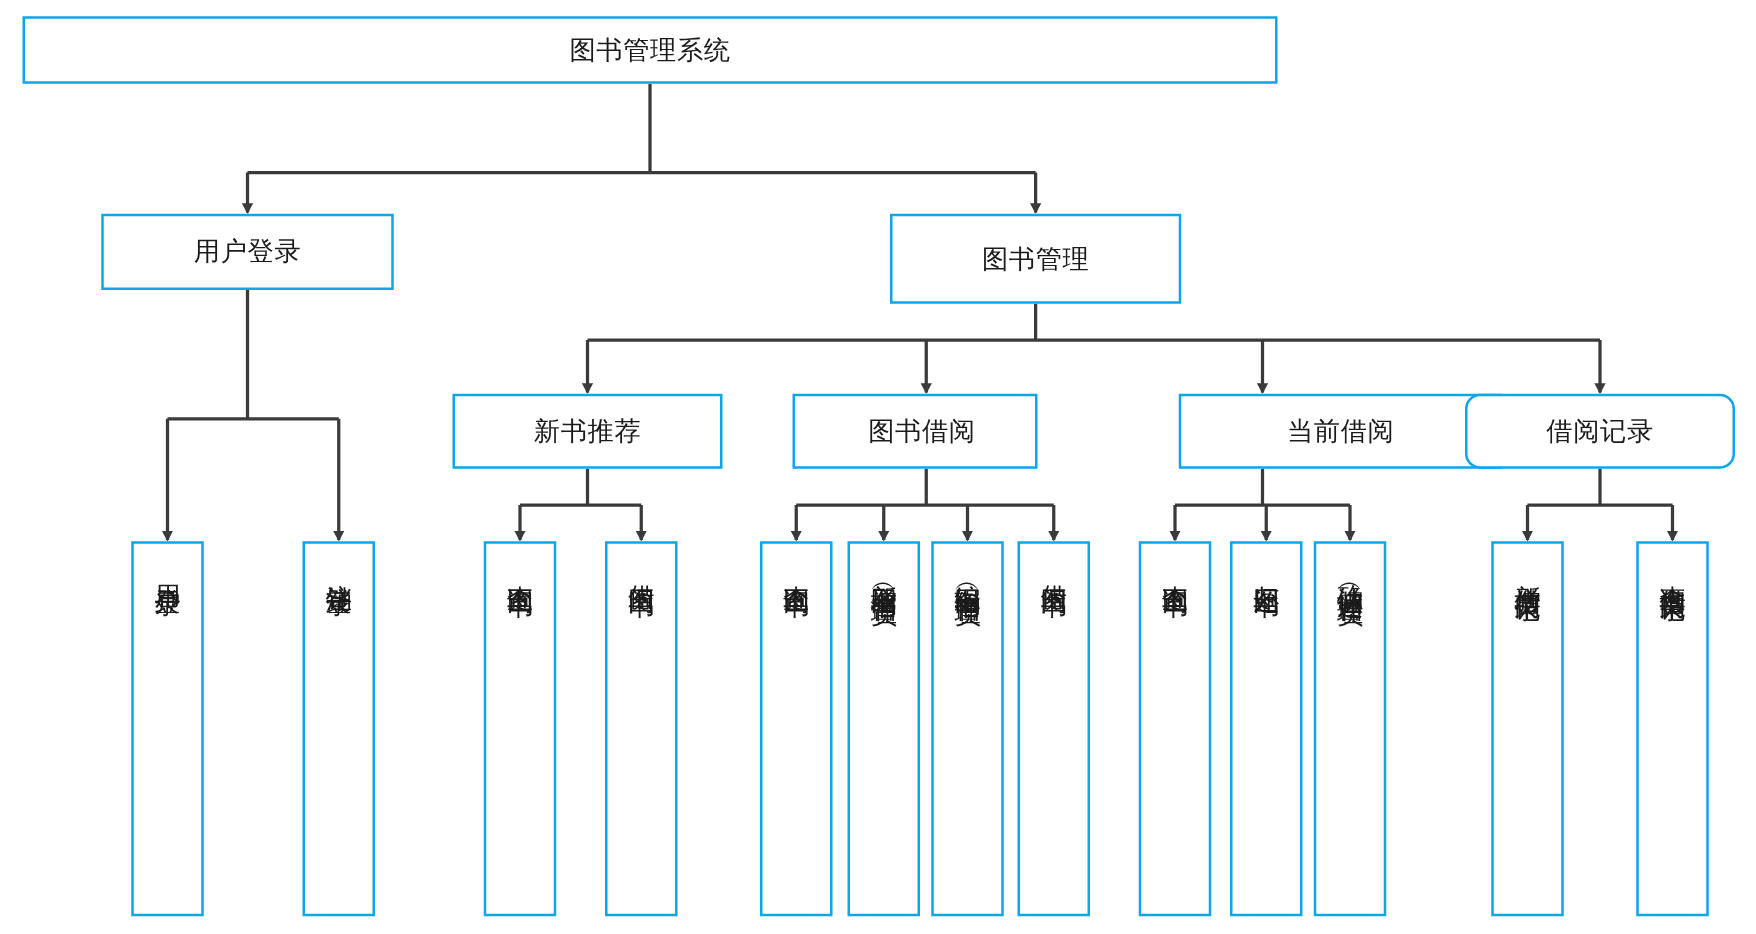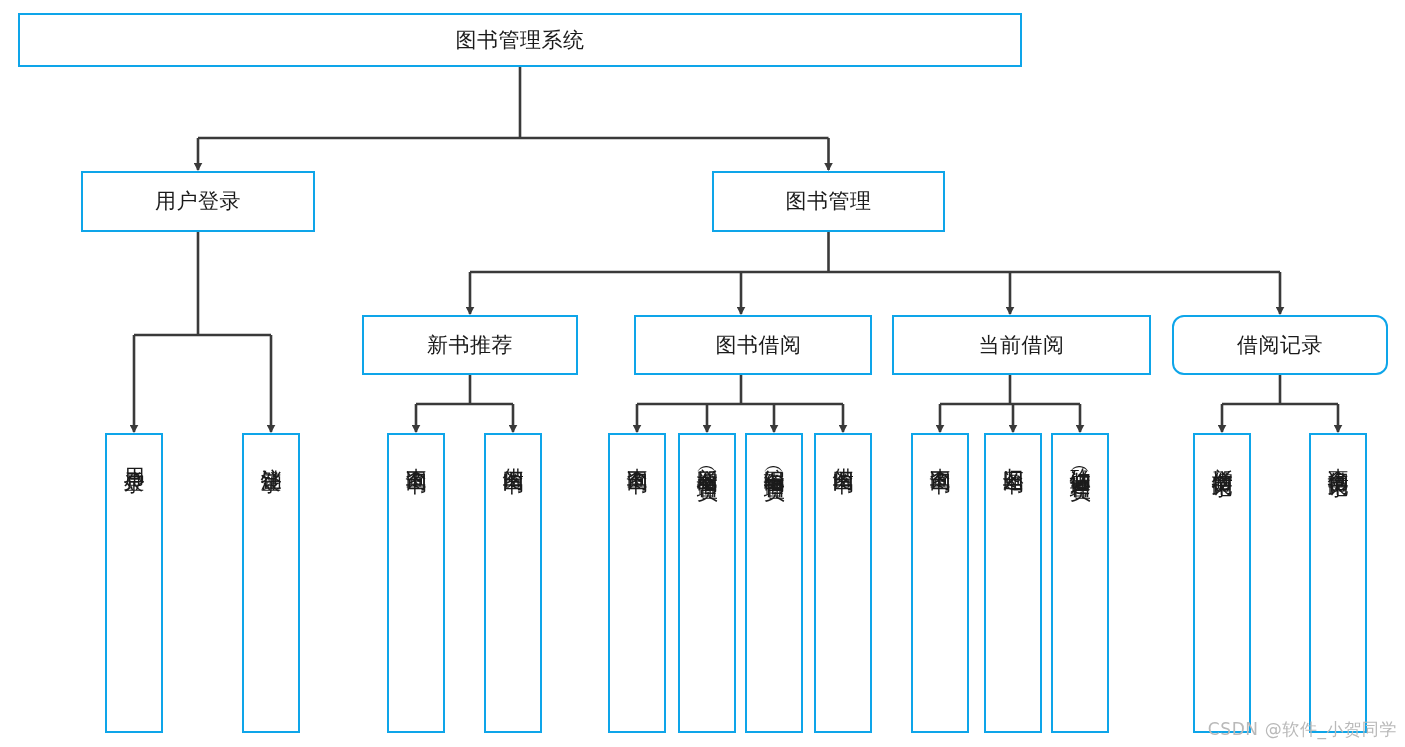--- a/index.html
+++ b/index.html
@@ -116,30 +116,30 @@
       </g>
   </svg>
 
   <div id="node-layer">
       <div class="node" style="left: 18px; top: 13px; width: 1004px; height: 54px;">
         <span class="node-label">图书管理系统</span>
       </div>
       <div class="node" style="left: 81px; top: 171px; width: 234px; height: 61px;">
         <span class="node-label">用户登录</span>
       </div>
-      <div class="node" style="left: 712px; top: 171px; width: 233px; height: 61px;">
+      <div class="node" style="left: 712px; top: 171px; width: 233px; height: 72px;">
         <span class="node-label">图书管理</span>
       </div>
       <div class="node" style="left: 362px; top: 315px; width: 216px; height: 60px;">
         <span class="node-label">新书推荐</span>
       </div>
-      <div class="node" style="left: 634px; top: 315px; width: 238px; height: 60px; padding-left: 11px;">
+      <div class="node" style="left: 634px; top: 315px; width: 196px; height: 60px; padding-left: 11px;">
         <span class="node-label">图书借阅</span>
       </div>
-      <div class="node" style="left: 892px; top: 315px; width: 259px; height: 60px;">
+      <div class="node" style="left: 943px; top: 315px; width: 259px; height: 60px;">
         <span class="node-label">当前借阅</span>
       </div>
       <div class="node" style="left: 1172px; top: 315px; width: 216px; height: 60px; border-radius: 12px;">
         <span class="node-label">借阅记录</span>
       </div>
       <div class="node leaf" style="left: 105px; top: 433px; width: 58px; height: 300px;">
         <span class="node-label">用户登录</span>
       </div>
       <div class="node leaf" style="left: 242px; top: 433px; width: 58px; height: 300px;">
         <span class="node-label">注销登录</span>
@@ -172,14 +172,13 @@
         <span class="node-label">确认归还（管理员）</span>
       </div>
       <div class="node leaf" style="left: 1193px; top: 433px; width: 58px; height: 300px;">
         <span class="node-label">新增借阅记录</span>
       </div>
       <div class="node leaf" style="left: 1309px; top: 433px; width: 58px; height: 300px;">
         <span class="node-label">查询借阅记录</span>
       </div>
     </div>
 
-  <div id="watermark">CSDN @软件_小贺同学</div>
 </div>
 
 </body></html>

